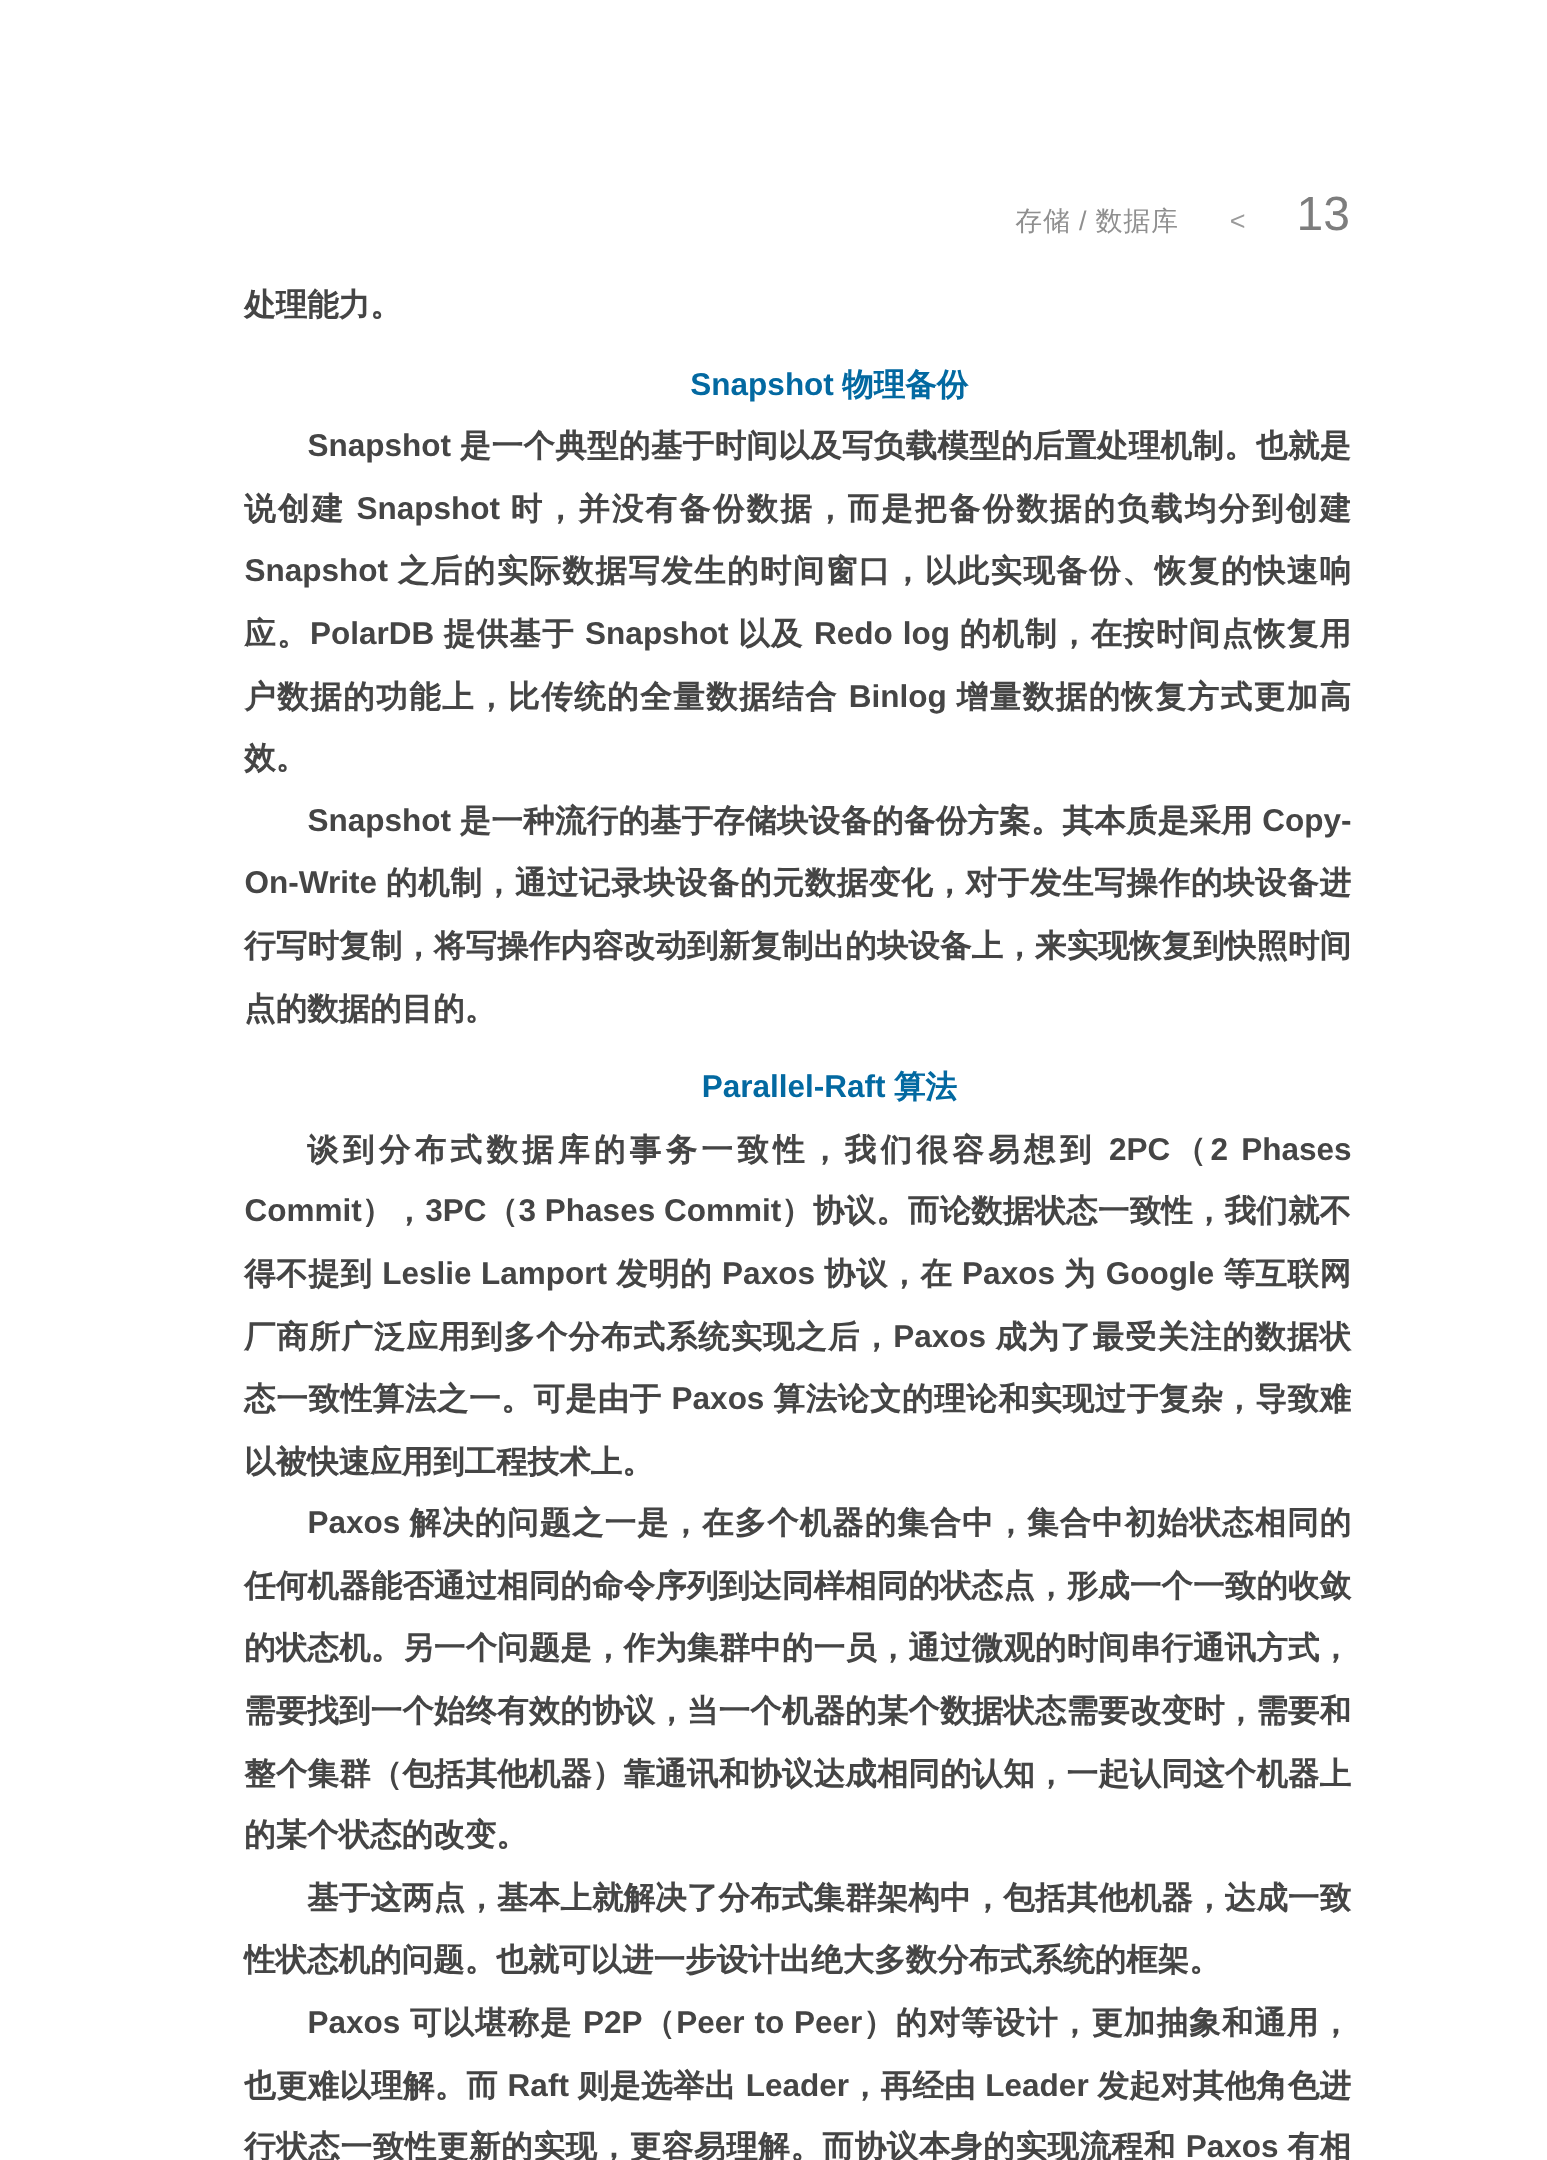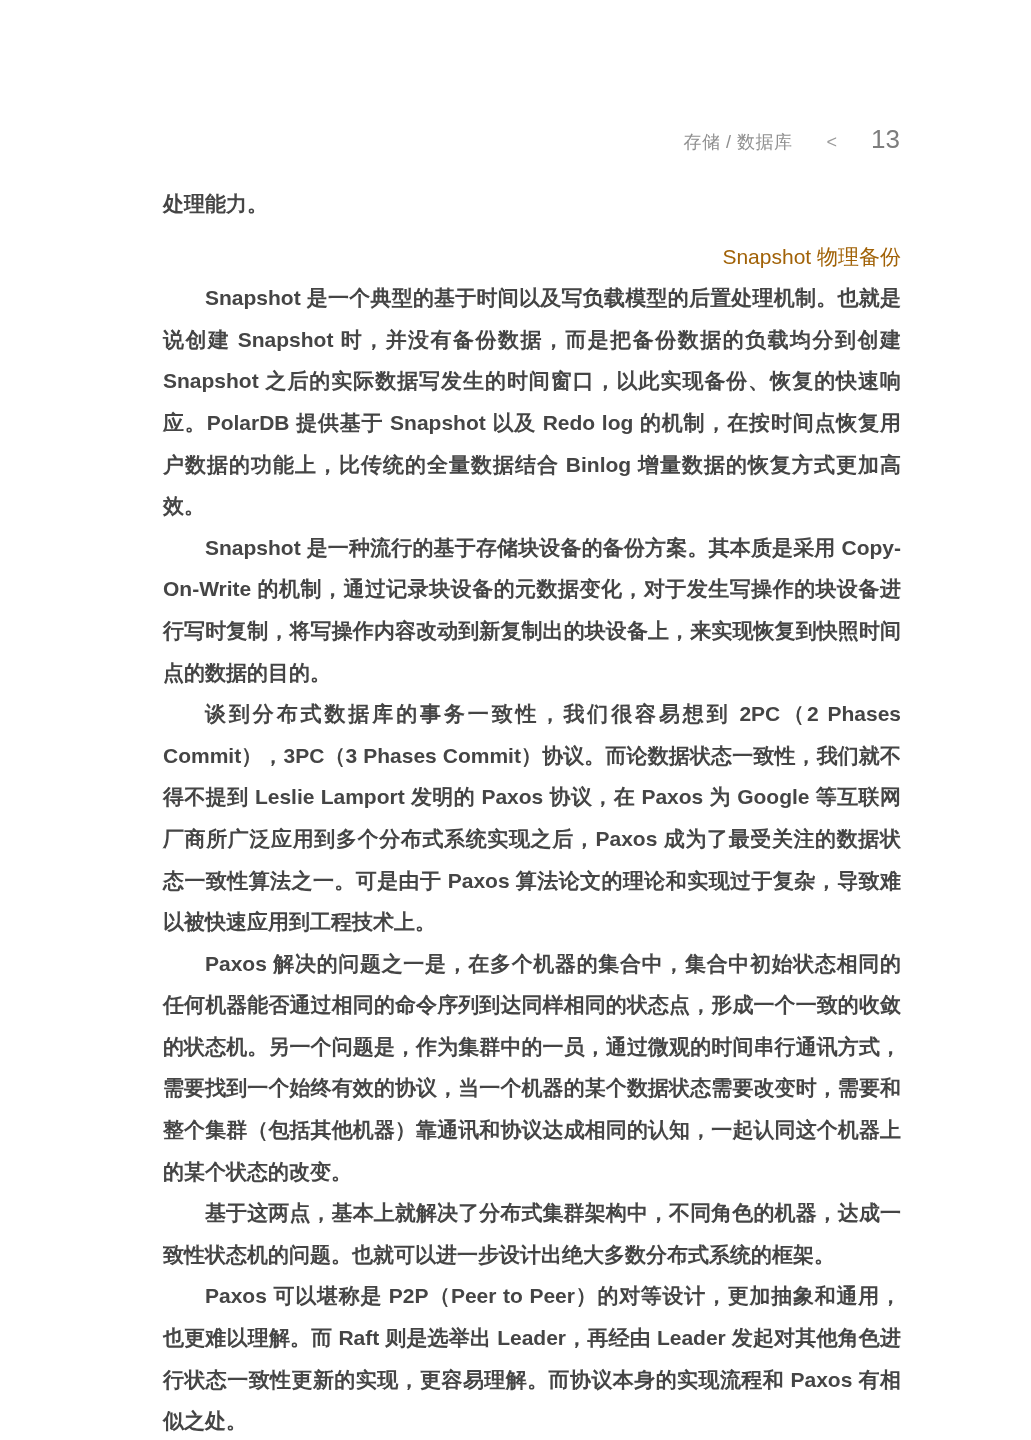--- a/index.html
+++ b/index.html
@@ -26,21 +26,21 @@
   .hdr-label {
     font-size: 18px;
     color: #8f8f8f;
     letter-spacing: 0.5px;
   }
   .hdr-sep {
     font-size: 18px;
     color: #9a9a9a;
   }
   .hdr-page {
-    font-size: 26px;
+    font-size: 32px;
     color: #7d7d7d;
   }
   .doc-body {
     position: absolute;
     left: 163px;
     top: 183px;
     width: 738px;
     font-size: 21px;
     line-height: 41.6px;
     color: #454545;
@@ -51,41 +51,42 @@
     text-indent: 2em;
     font-weight: bold;
   }
   .para.no-indent {
     text-indent: 0;
   }
   .heading {
     margin: 11px 0 0 0;
     font-size: 21px;
     line-height: 41.6px;
-    font-weight: normal;
-    color: #a16207;
+    font-weight: bold;
+    color: #0369a1;
     text-indent: 2em;
-    text-align: right;
+    text-align: center;
   }
 </style>
 </head>
 <body>
 
 <div class="page">
 
   <div class="page-header">
     <span class="hdr-label">存储 / 数据库</span>
     <span class="hdr-sep">&lt;</span>
     <span class="hdr-page">13</span>
   </div>
 
   <div class="doc-body">
     <p class="para no-indent">处理能力。</p>
     <h3 class="heading">Snapshot 物理备份</h3>
     <p class="para">Snapshot 是一个典型的基于时间以及写负载模型的后置处理机制。也就是说创建 Snapshot 时，并没有备份数据，而是把备份数据的负载均分到创建 Snapshot 之后的实际数据写发生的时间窗口，以此实现备份、恢复的快速响应。PolarDB 提供基于 Snapshot 以及 Redo log 的机制，在按时间点恢复用户数据的功能上，比传统的全量数据结合 Binlog 增量数据的恢复方式更加高效。</p>
     <p class="para">Snapshot 是一种流行的基于存储块设备的备份方案。其本质是采用 Copy-On-Write 的机制，通过记录块设备的元数据变化，对于发生写操作的块设备进行写时复制，将写操作内容改动到新复制出的块设备上，来实现恢复到快照时间点的数据的目的。</p>
+    <h3 class="heading">Parallel-Raft 算法</h3>
     <p class="para">谈到分布式数据库的事务一致性，我们很容易想到 2PC（2 Phases Commit），3PC（3 Phases Commit）协议。而论数据状态一致性，我们就不得不提到 Leslie Lamport 发明的 Paxos 协议，在 Paxos 为 Google 等互联网厂商所广泛应用到多个分布式系统实现之后，Paxos 成为了最受关注的数据状态一致性算法之一。可是由于 Paxos 算法论文的理论和实现过于复杂，导致难以被快速应用到工程技术上。</p>
     <p class="para">Paxos 解决的问题之一是，在多个机器的集合中，集合中初始状态相同的任何机器能否通过相同的命令序列到达同样相同的状态点，形成一个一致的收敛的状态机。另一个问题是，作为集群中的一员，通过微观的时间串行通讯方式，需要找到一个始终有效的协议，当一个机器的某个数据状态需要改变时，需要和整个集群（包括其他机器）靠通讯和协议达成相同的认知，一起认同这个机器上的某个状态的改变。</p>
-    <p class="para">基于这两点，基本上就解决了分布式集群架构中，不同角色的机器，达成一致性状态机的问题。也就可以进一步设计出绝大多数分布式系统的框架。</p>
+    <p class="para">基于这两点，基本上就解决了分布式集群架构中，包括其他机器，达成一致性状态机的问题。也就可以进一步设计出绝大多数分布式系统的框架。</p>
     <p class="para">Paxos 可以堪称是 P2P（Peer to Peer）的对等设计，更加抽象和通用，也更难以理解。而 Raft 则是选举出 Leader，再经由 Leader 发起对其他角色进行状态一致性更新的实现，更容易理解。而协议本身的实现流程和 Paxos 有相似之处。</p>
   </div>
 
 </div>
 
 </body></html>

